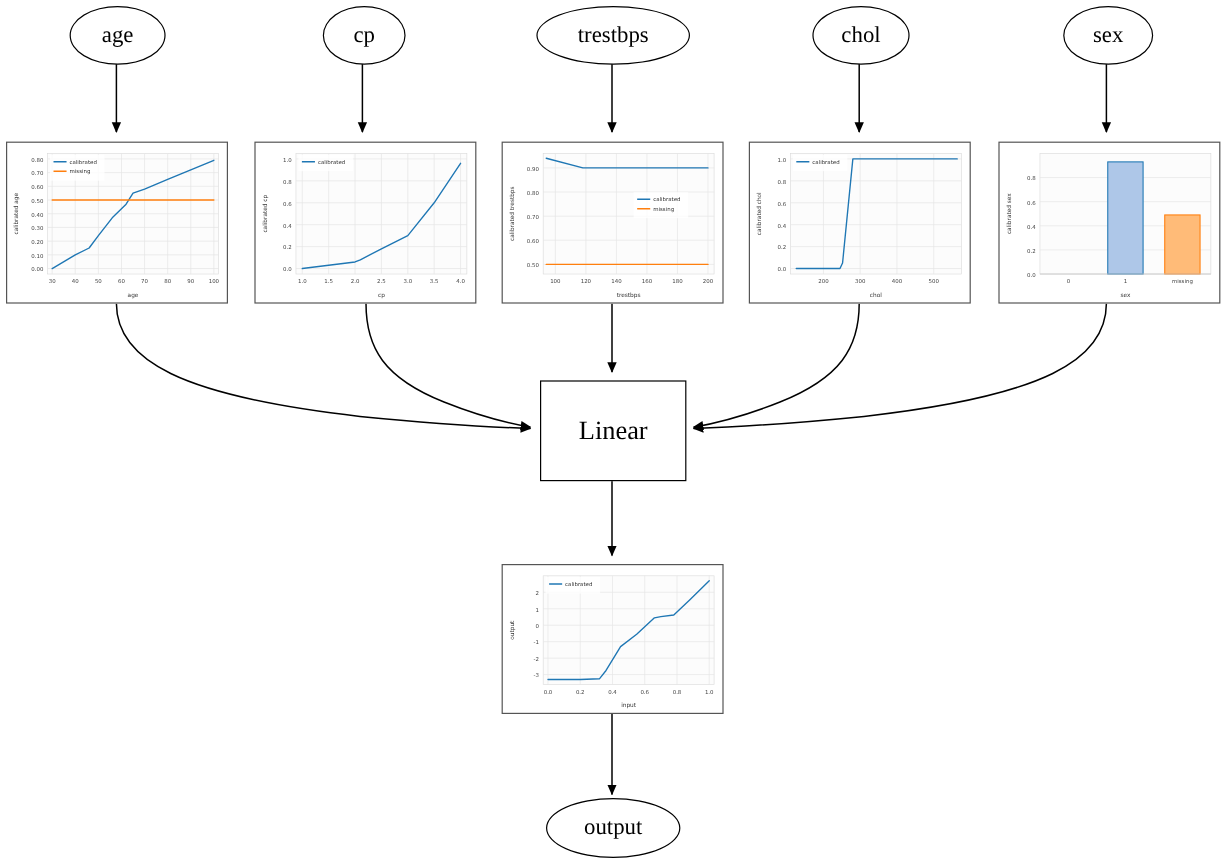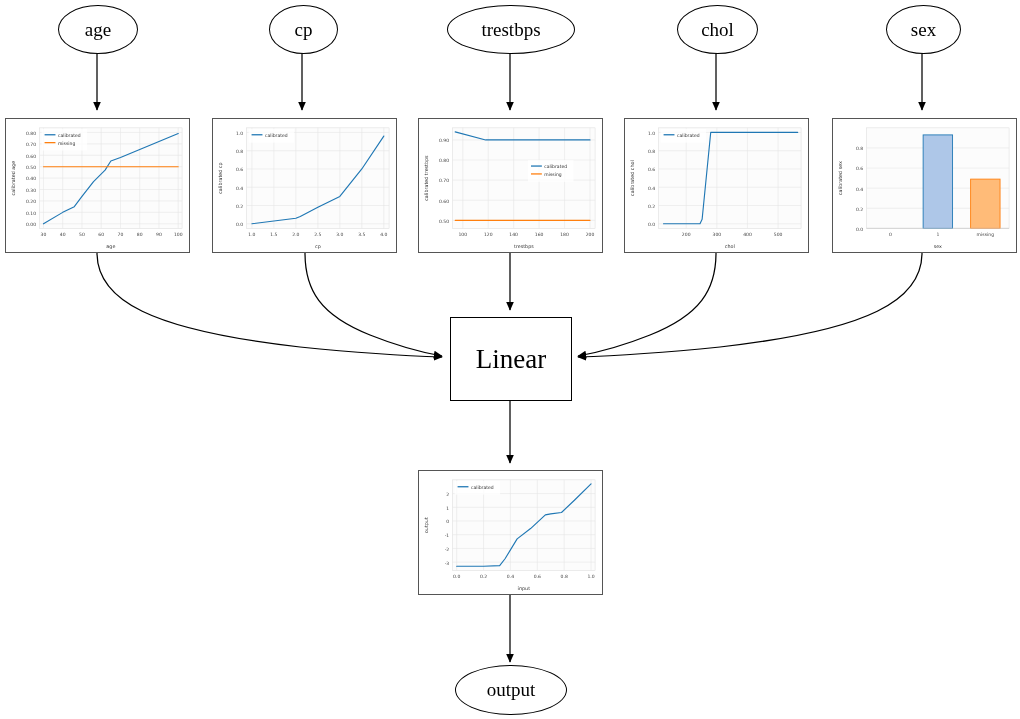--- a/index.html
+++ b/index.html
@@ -6,21 +6,21 @@
   body{width:1020px;height:719px;position:relative;overflow:hidden;
        font-family:"Liberation Serif",serif;}
   #stage{position:absolute;left:0;top:0;width:1020px;height:719px;}
   #edges{position:absolute;left:0;top:0;width:1020px;height:719px;pointer-events:none;}
 
   .node-ellipse{position:absolute;border:1.2px solid #000;border-radius:50%;
      background:#fff;display:flex;align-items:center;justify-content:center;
      font-family:"Liberation Serif",serif;color:#000;}
   .node-box{position:absolute;border:1.3px solid #000;background:#fff;
      display:flex;align-items:center;justify-content:center;
-     font-family:"Liberation Serif",serif;color:#000;font-size:27px;}
+     font-family:"Liberation Serif",serif;color:#000;font-size:22px;}
 
   .plot-frame{position:absolute;border:1.4px solid #555;background:#fff;
      box-sizing:border-box;}
   .mpl-svg{display:block;width:100%;height:100%;}
   .tick-lbl{font-family:"DejaVu Sans",sans-serif;fill:#444;}
   .ax-lbl{font-family:"DejaVu Sans",sans-serif;fill:#333;}
   .leg-lbl{font-family:"DejaVu Sans",sans-serif;fill:#333;}
 </style>
 </head>
 <body>

